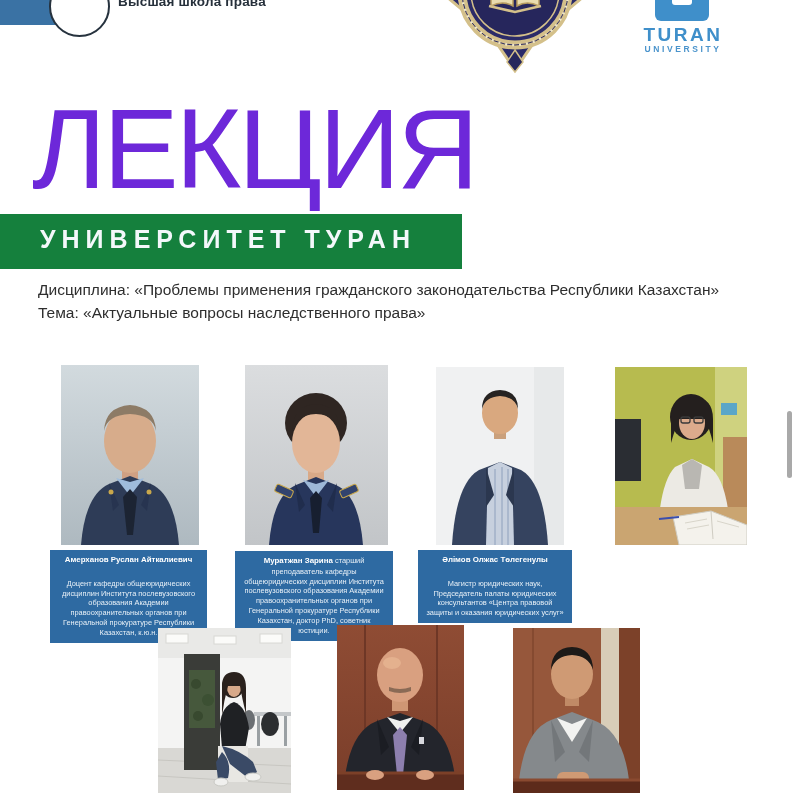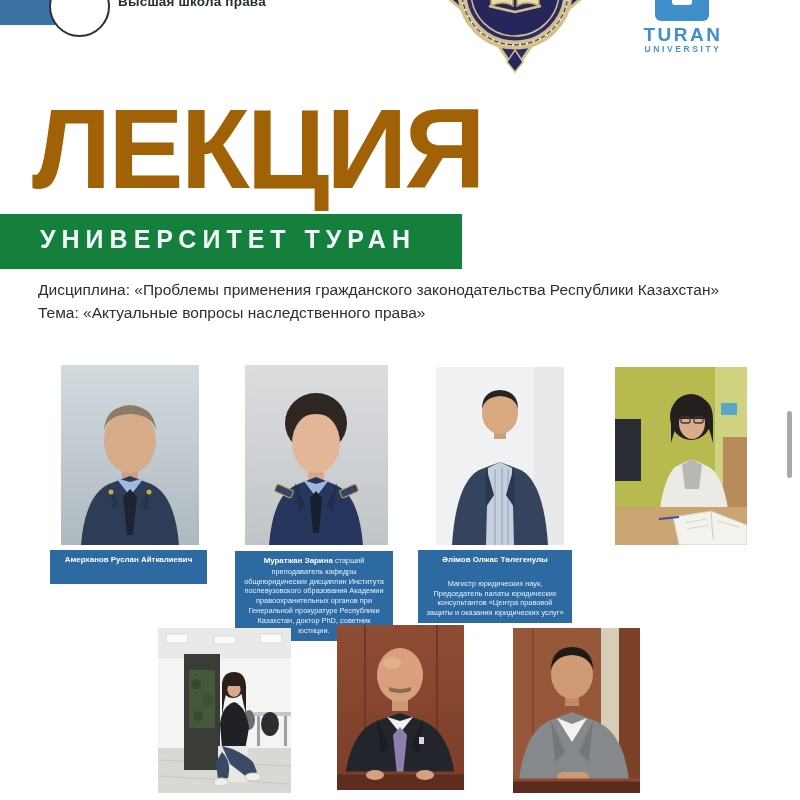--- a/index.html
+++ b/index.html
@@ -17,21 +17,21 @@
   .turan-icon{position:absolute;left:22px;top:-9px;width:54px;height:30px;background:#3f8fca;border-radius:6px;}
   .turan-notch{position:absolute;left:17px;top:0;width:20px;height:14px;background:#ffffff;border-radius:0 0 3px 3px;}
   .turan-title{position:absolute;left:0;top:24px;width:100px;font-size:19px;font-weight:bold;
                letter-spacing:2.5px;color:#3f8fca;}
   .turan-sub{position:absolute;left:0;top:44px;width:100px;font-size:8.5px;font-weight:bold;
              letter-spacing:2.6px;color:#4b94cc;}
 
   
   .title1{position:absolute;left:36px;top:38px;font-size:70px;font-weight:800;color:#141414;
           letter-spacing:0;line-height:1;z-index:3;}
-  .title2{position:absolute;left:32px;top:93px;font-size:113px;font-weight:700;color:#a16207;
+  .title2{position:absolute;left:32px;top:93px;font-size:113px;font-weight:400;color:#6d28d9;
           letter-spacing:-3px;line-height:1;z-index:3;}
   .banner{position:absolute;left:0;top:214px;width:462px;height:55px;background:#15803d;z-index:2;}
   .banner span{display:block;padding-left:40px;line-height:51px;font-size:25px;font-weight:bold;
                letter-spacing:6px;color:#f4f8fb;white-space:nowrap;}
 
   
   .details{position:absolute;left:38px;top:278px;width:730px;z-index:2;}
   .details p{margin:0;font-size:15.5px;line-height:23px;color:#2e2e2e;}
 
   
@@ -168,20 +168,21 @@
       <path d="M96 144 L98 172" stroke="#cfccc2" stroke-width="1"></path>
       <line x1="70" y1="156" x2="92" y2="152" stroke="#d8d5ca" stroke-width="1"></line>
       <line x1="72" y1="162" x2="94" y2="158" stroke="#d8d5ca" stroke-width="1"></line>
       <line x1="102" y1="154" x2="124" y2="160" stroke="#d8d5ca" stroke-width="1"></line>
       <line x1="44" y1="152" x2="64" y2="150" stroke="#3b4fae" stroke-width="2"></line>
     </svg>
   </figure>
 
   <figcaption class="cap" style="left:50px;top:550px;width:157px;">
     <b class="blockname">Амерханов Руслан Айткалиевич</b>
+    <span>Доцент кафедры общеюридических дисциплин Института послевузовского образования Академии правоохранительных органов при Генеральной прокуратуре Республики Казахстан, к.ю.н.</span>
   </figcaption>
 
   <figcaption class="cap" style="left:418px;top:550px;width:154px;">
     <b class="blockname">Әлімов Олжас Төлегенулы</b>
     <span>Магистр юридических наук, Председатель палаты юридических консультантов «Центра правовой защиты и оказания юридических услуг»</span>
   </figcaption>
 
   <figcaption class="cap" style="left:235px;top:551px;width:158px;">
     <b>Муратжан Зарина</b>
     <span>старший преподаватель кафедры общеюридических дисциплин Института послевузовского образования Академии правоохранительных органов при Генеральной прокуратуре Республики Казахстан, доктор PhD, советник юстиции.</span>

